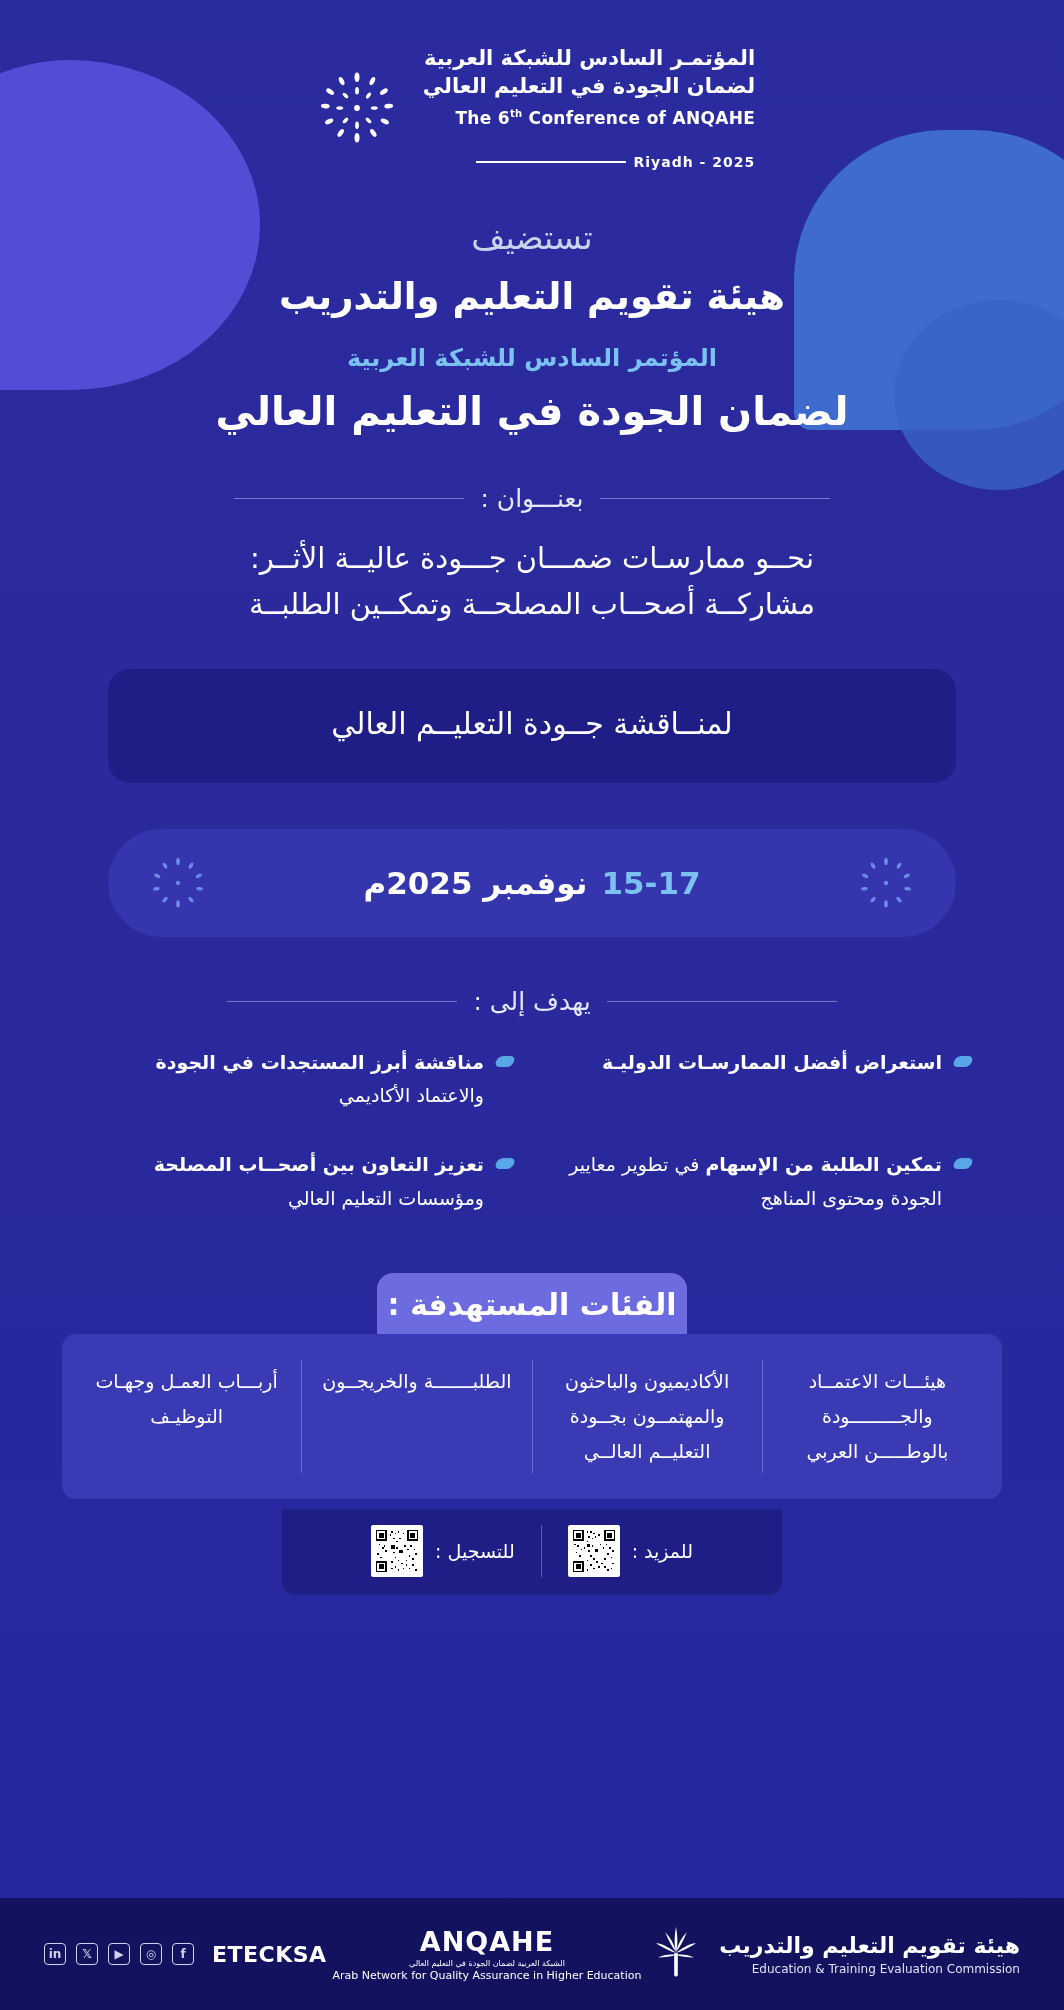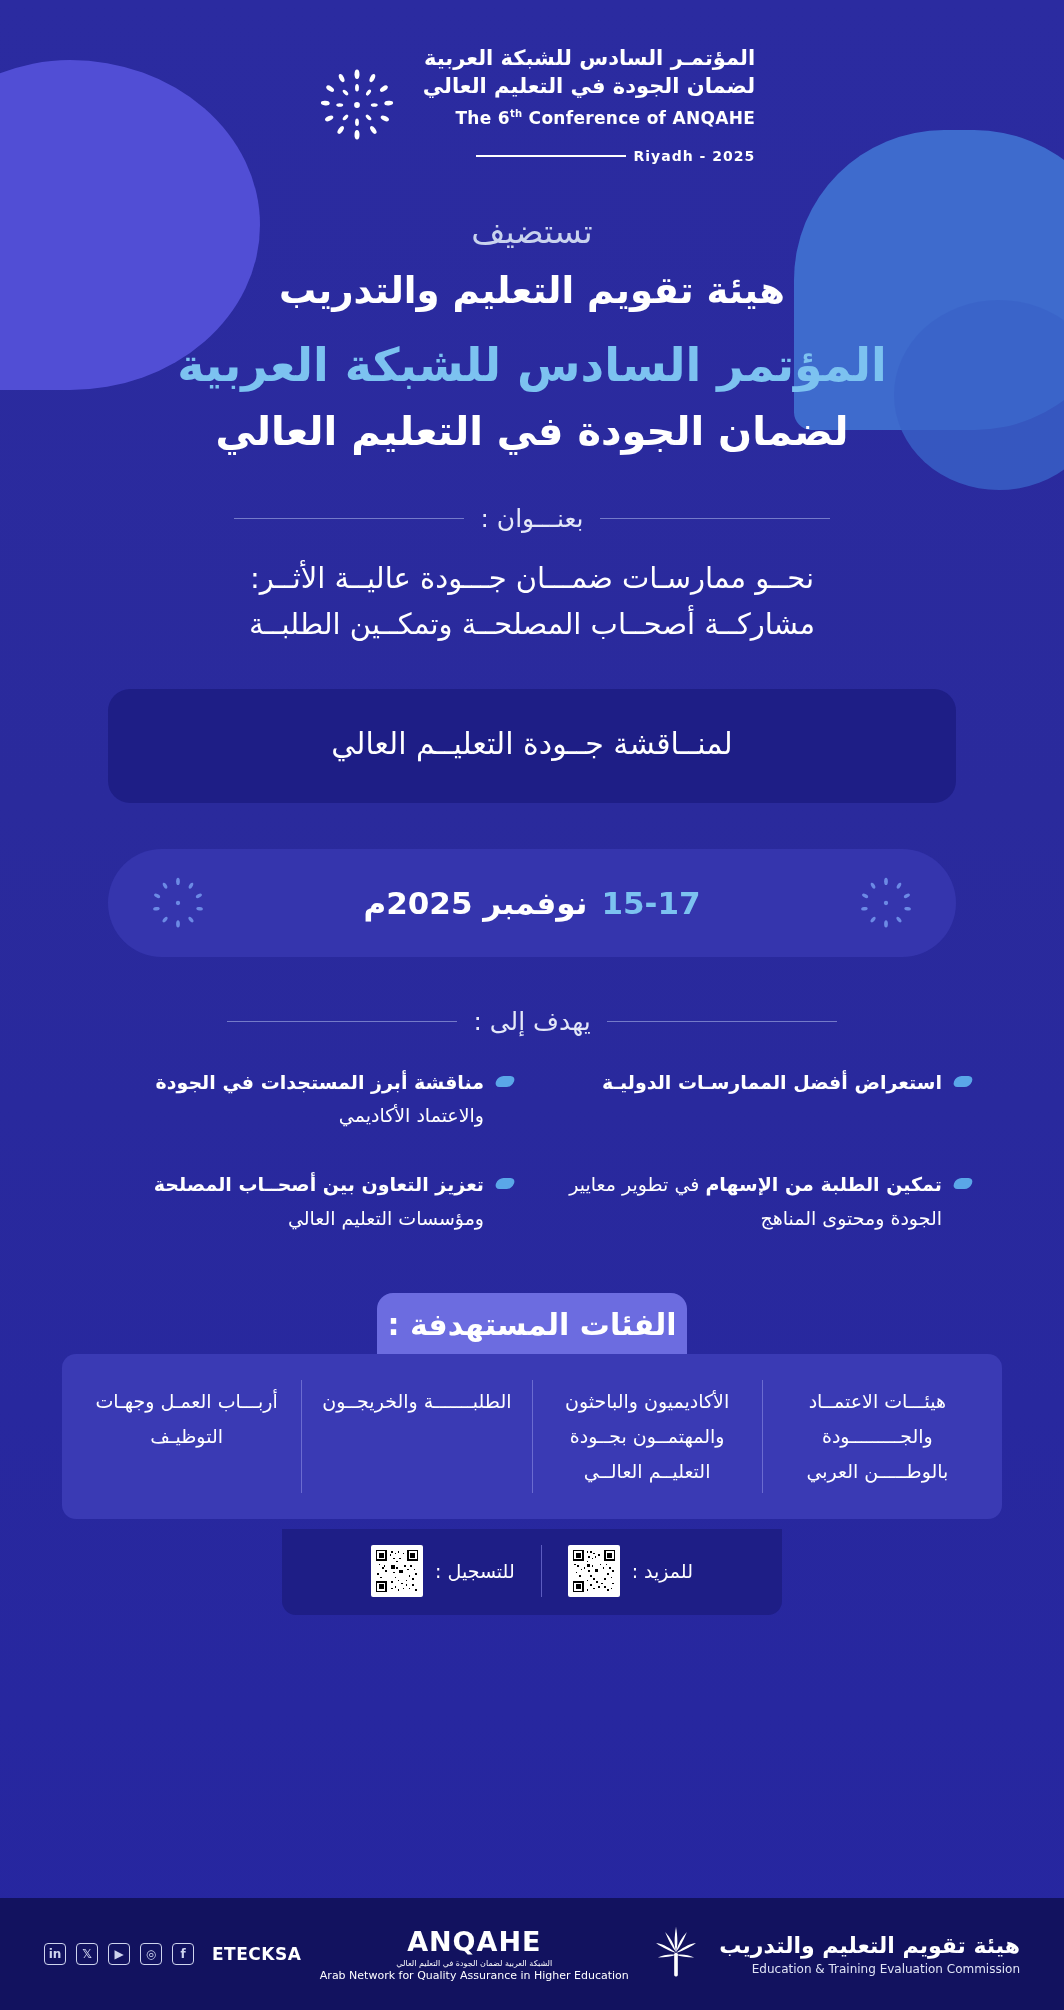--- a/index.html
+++ b/index.html
@@ -68,36 +68,36 @@
   }
   .logo-ar1 { font-size: 21px; font-weight: bold; letter-spacing: 0px; }
   .logo-ar2 { font-size: 21px; font-weight: bold; }
   .logo-en {
     font-size: 17px; font-weight: bold; margin-top: 6px; letter-spacing: .3px;
     direction: ltr;
   }
   .logo-en sup { font-size: 10px; }
   .logo-rule {
     display: flex; align-items: center; gap: 8px; direction: ltr;
-    margin-top: 17px; justify-content: flex-end;
+    margin-top: 23px; justify-content: flex-end;
   }
   .logo-rule .line { height: 2px; width: 150px; background: #ffffff; }
   .logo-city { font-size: 14px; font-weight: bold; letter-spacing: 1px; }
   .logo-mark { width: 96px; height: 96px; }
 
   
   .hero { text-align: center; margin-top: 46px; }
   .hero .l1 {
     color: #c9d3ee; font-size: 33px; font-weight: 500; letter-spacing: 1px;
   }
   .hero .l2 {
     color: #ffffff; font-size: 37px; font-weight: bold; margin-top: 18px;
   }
   .hero .l3 {
-    color: #7cc2f0; font-size: 46px; font-weight: bold; margin-top: 26px;
+    color: #7cc2f0; font-size: 24px; font-weight: bold; margin-top: 26px;
   }
   .hero .l4 {
     color: #ffffff; font-size: 40px; font-weight: bold; margin-top: 16px;
   }
 
   
   .divider-label {
     display: flex; align-items: center; justify-content: center;
     gap: 16px; margin-top: 50px;
   }
@@ -231,21 +231,21 @@
     justify-content: space-between;
     padding: 0 44px;
     direction: ltr;
   }
   .social { display: flex; align-items: center; gap: 10px; }
   .social .ic {
     width: 22px; height: 22px; border: 1.6px solid #cfd4ee; border-radius: 4px;
     display: flex; align-items: center; justify-content: center;
     color: #cfd4ee; font-size: 12px; font-weight: bold;
   }
-  .social .handle { color: #ffffff; font-size: 17px; font-weight: bold; margin-left: 8px; letter-spacing: .5px;}
+  .social .handle { color: #ffffff; font-size: 22px; font-weight: bold; margin-left: 8px; letter-spacing: .5px;}
   .anqahe-foot { text-align: center; color:#fff; }
   .anqahe-foot .big { font-size: 27px; font-weight: bold; letter-spacing: 1px; }
   .anqahe-foot .small { font-size: 8px; letter-spacing: .2px; margin-top: 2px;}
   .anqahe-foot .small2 { font-size: 11px; margin-top: 1px; }
   .etec-foot { display: flex; align-items: center; gap: 14px; direction: rtl; }
   .etec-foot .t-ar { color: #ffffff; font-size: 22px; font-weight: bold; }
   .etec-foot .t-en { color: #dfe3f5; font-size: 12px; margin-top: 4px; direction: ltr; text-align:right;}
 </style>
 </head>
 <body>

